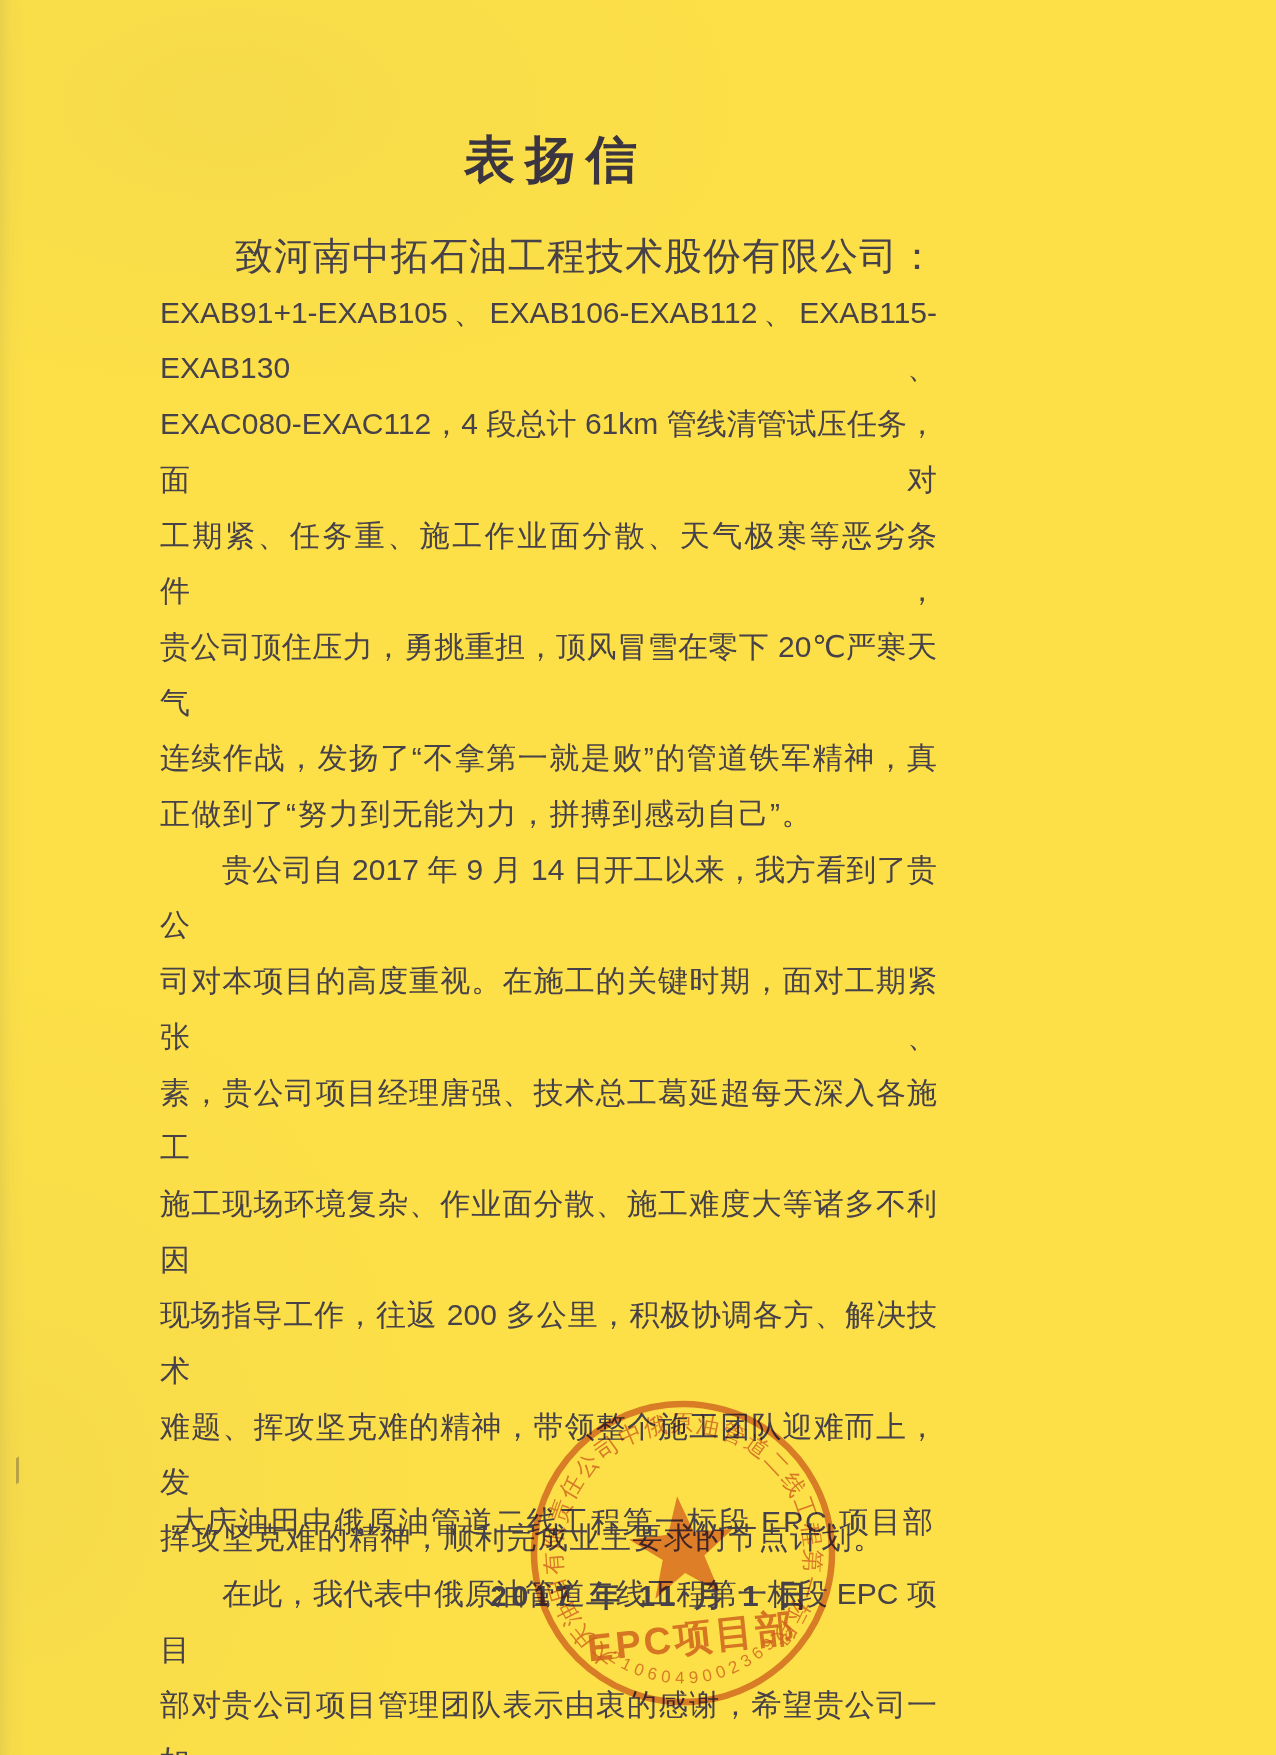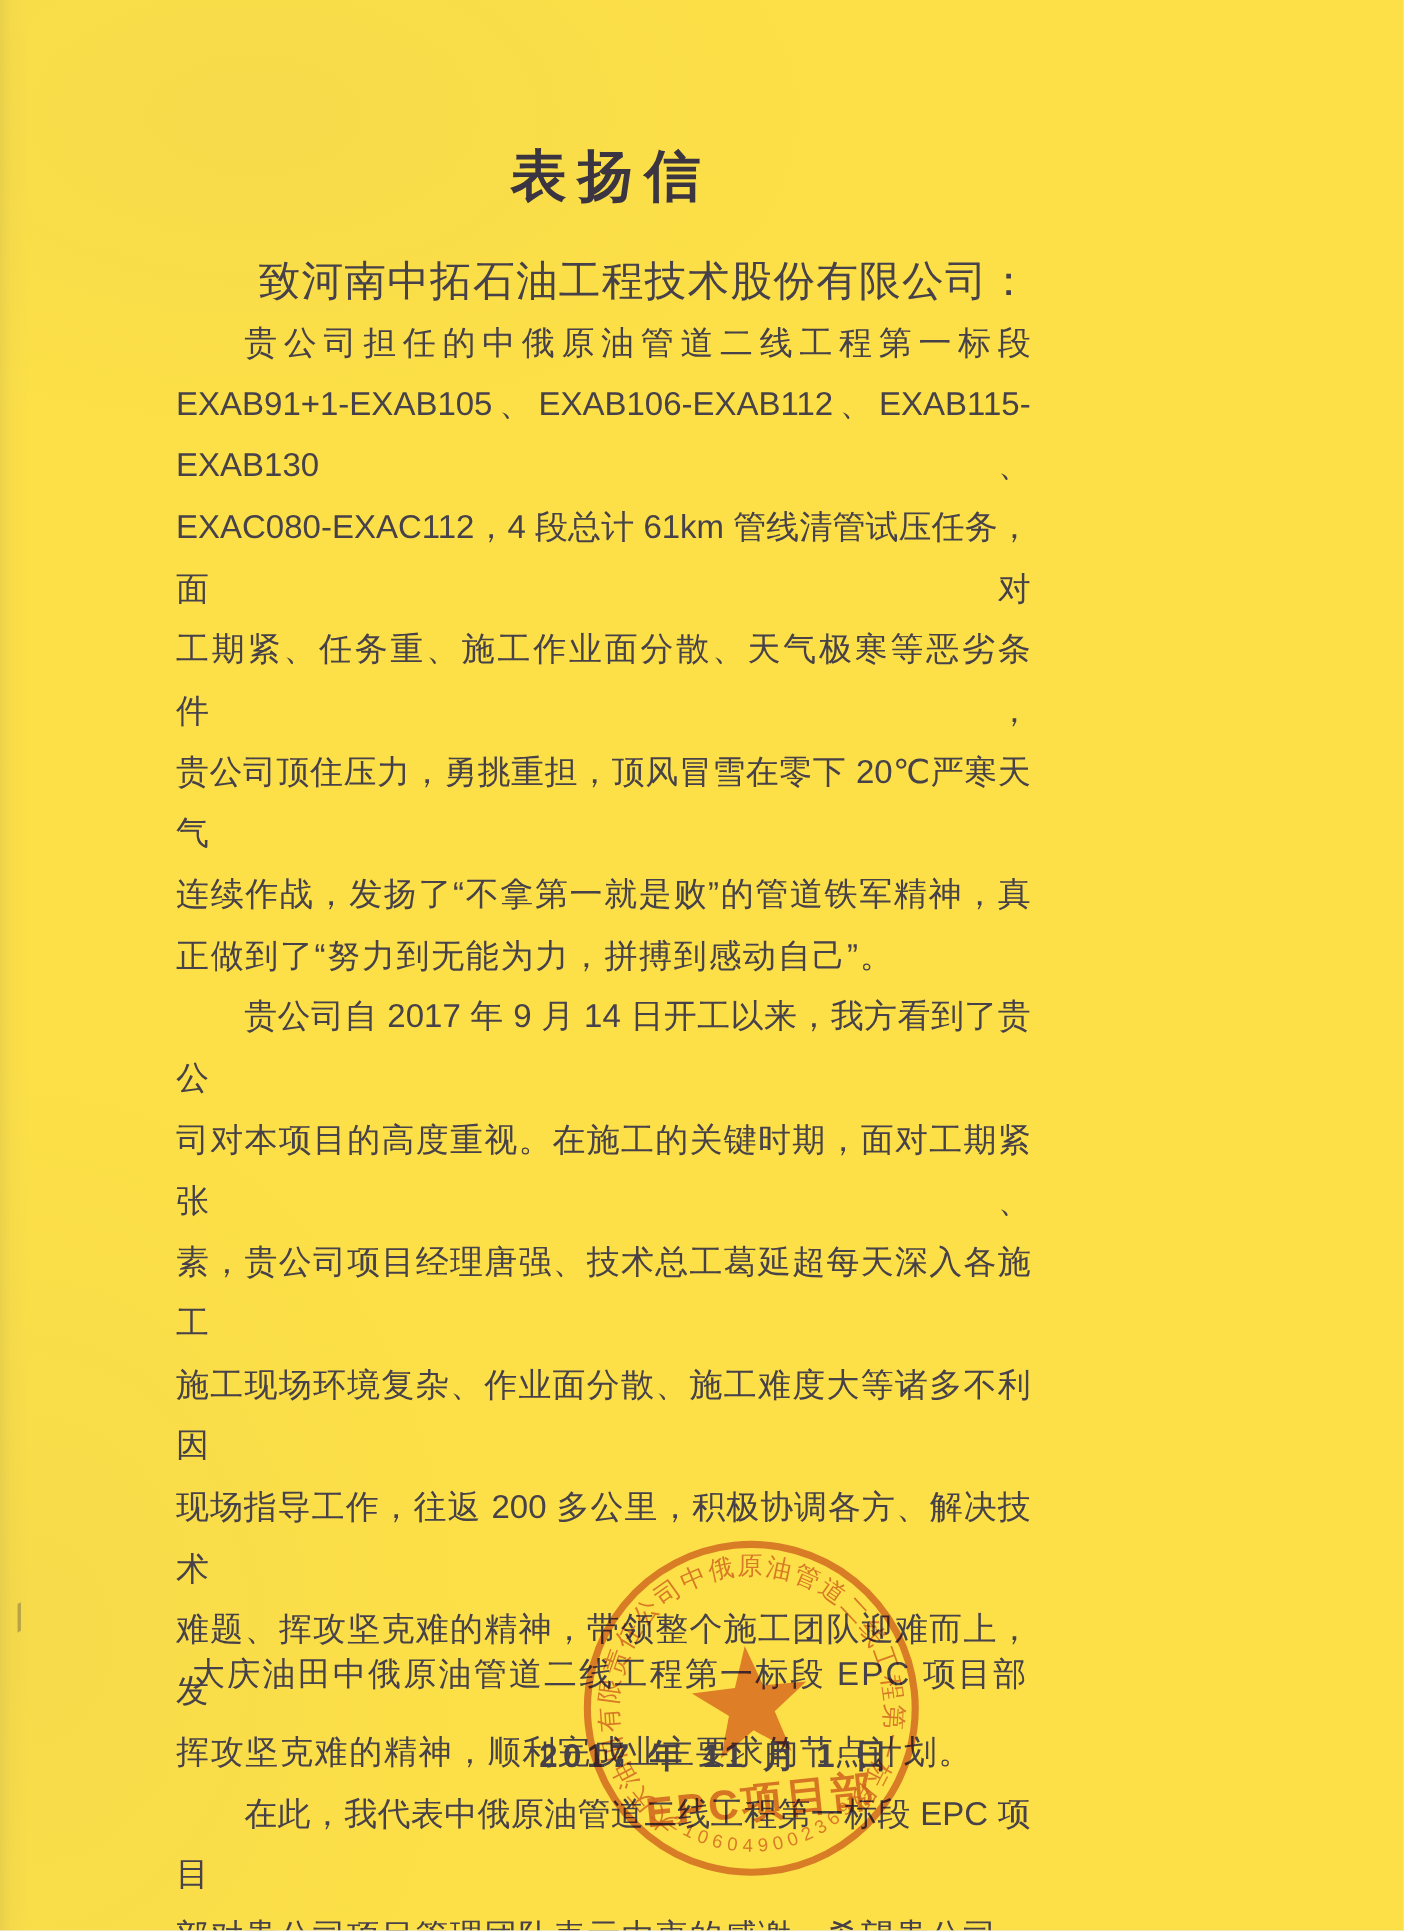--- a/index.html
+++ b/index.html
@@ -88,21 +88,20 @@
 
 <div class="page">
 
   <div class="scan-mark"></div>
 
   <div class="content">
     <h1 class="doc-title">表扬信</h1>
 
     <div class="salutation">致河南中拓石油工程技术股份有限公司：</div>
 
-    <div class="line indent">贵公司担任的中俄原油管道二线工程第一标段</div>
     <div class="line">EXAB91+1-EXAB105、EXAB106-EXAB112、EXAB115-EXAB130、</div>
     <div class="line">EXAC080-EXAC112，4 段总计 61km 管线清管试压任务，面对</div>
     <div class="line">工期紧、任务重、施工作业面分散、天气极寒等恶劣条件，</div>
     <div class="line">贵公司顶住压力，勇挑重担，顶风冒雪在零下 20℃严寒天气</div>
     <div class="line">连续作战，发扬了“不拿第一就是败”的管道铁军精神，真</div>
     <div class="line no-just">正做到了“努力到无能为力，拼搏到感动自己”。</div>
     <div class="line indent">贵公司自 2017 年 9 月 14 日开工以来，我方看到了贵公</div>
     <div class="line">司对本项目的高度重视。在施工的关键时期，面对工期紧张、</div>
     <div class="line">素，贵公司项目经理唐强、技术总工葛延超每天深入各施工</div>
     <div class="line">施工现场环境复杂、作业面分散、施工难度大等诸多不利因</div>

